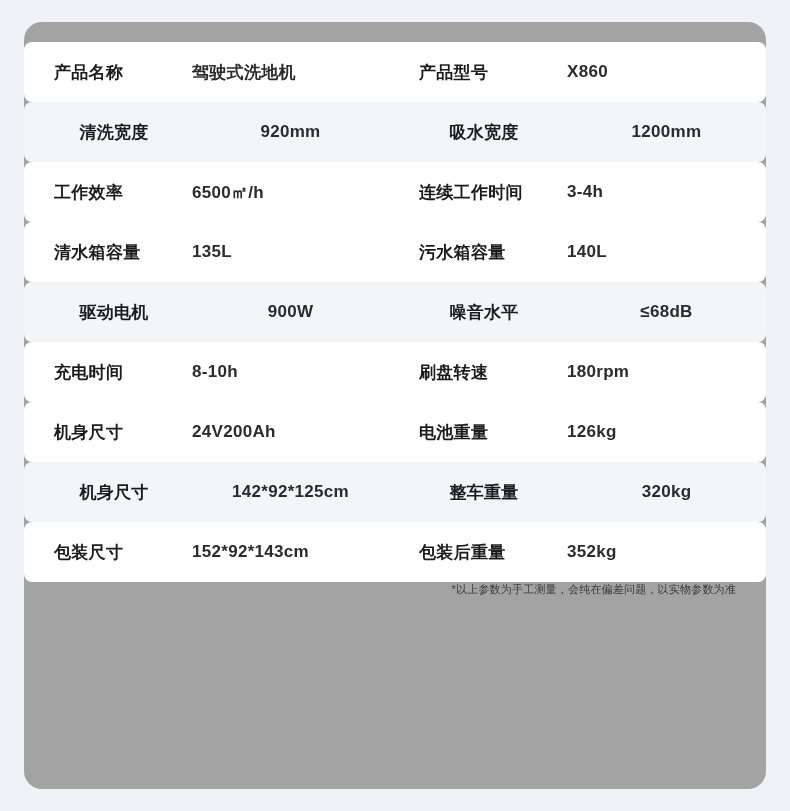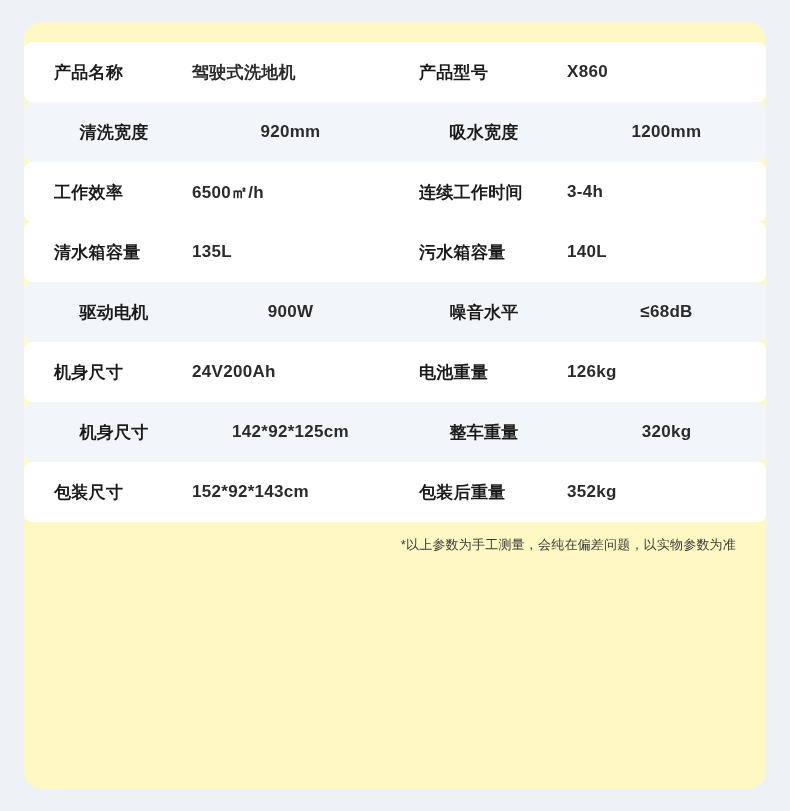--- a/index.html
+++ b/index.html
@@ -15,21 +15,21 @@
     overflow: hidden;
   }
   .page {
     position: relative;
     width: 790px;
     height: 811px;
     box-sizing: border-box;
     padding: 22px 24px;
   }
   .card {
-    background: #fef9c3;
+    background: #a3a3a3;
     border-radius: 18px;
     width: 100%;
     height: 100%;
     box-sizing: border-box;
     padding: 20px 0 0 0;
     display: flex;
     flex-direction: column;
   }
   .spec-table {
     width: 100%;
@@ -68,24 +68,23 @@
   }
   .spec-table tr td:last-child {
     border-top-right-radius: 8px;
     border-bottom-right-radius: 8px;
   }
   .col-label-a { width: 150px; }
   .col-value-a { width: 215px; }
   .col-label-b { width: 160px; }
   .col-value-b { width: auto; }
   .footnote {
-    margin-top: 14px;
     text-align: right;
     padding-right: 30px;
-    font-size: 13px;
+    font-size: 11px;
     color: #3a3a3a;
     letter-spacing: 0.2px;
   }
 </style>
 </head>
 <body>
 
 <div class="page">
   <div class="card">
     <table class="spec-table">
@@ -120,20 +119,26 @@
             <td class="label">污水箱容量</td>
             <td class="value">140L</td>
           </tr>
           <tr class="even">
             <td class="label">驱动电机</td>
             <td class="value">900W</td>
             <td class="label">噪音水平</td>
             <td class="value">≤68dB</td>
           </tr>
           <tr class="odd">
+            <td class="label">充电时间</td>
+            <td class="value">8-10h</td>
+            <td class="label">刷盘转速</td>
+            <td class="value">180rpm</td>
+          </tr>
+          <tr class="odd">
             <td class="label">机身尺寸</td>
             <td class="value">24V200Ah</td>
             <td class="label">电池重量</td>
             <td class="value">126kg</td>
           </tr>
           <tr class="even">
             <td class="label">机身尺寸</td>
             <td class="value">142*92*125cm</td>
             <td class="label">整车重量</td>
             <td class="value">320kg</td>

